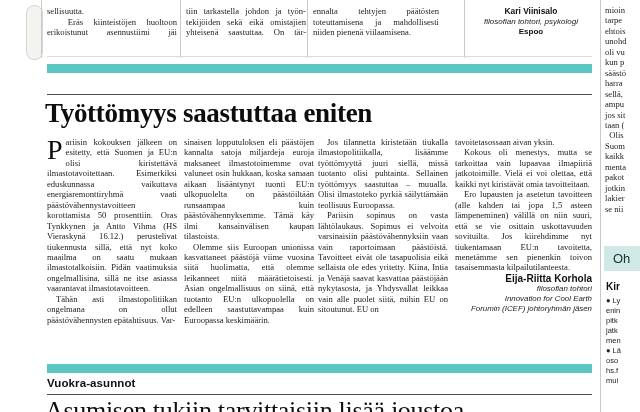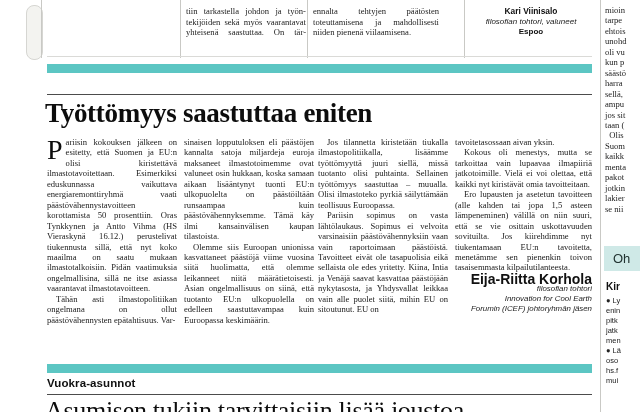--- a/index.html
+++ b/index.html
@@ -23,57 +23,62 @@
   .topsig .ct{font-weight:600;font-size:8px;line-height:10.4px;color:#111}
 
   
   .kicker{position:absolute;font-weight:700;font-size:11.5px;letter-spacing:.1px;color:#101010}
   .headline{position:absolute;font-size:27px;line-height:28px;letter-spacing:-.3px;color:#0d0d0d;white-space:nowrap}
   .bodycol{position:absolute;top:137px;font-size:8.6px;line-height:10.45px;text-align:justify;color:#1a1a1a;height:217px;overflow:hidden}
   .bodycol p{margin:0}
   .bodycol p.ind{text-indent:9px}
   .dropcap{float:left;font-size:28px;line-height:24px;padding:1px 3px 0 0;color:#0d0d0d}
   .artsig{text-align:right;font-family:"Liberation Sans",sans-serif;margin-top:1px}
-  .artsig .nm{font-weight:700;font-size:14px;line-height:10.6px;font-style:normal;color:#111}
+  .artsig .nm{font-weight:700;font-size:10px;line-height:10.6px;font-style:normal;color:#111}
   .artsig .tt{font-style:italic;font-size:7.9px;line-height:9.8px;color:#222}
 
   
   .fragment{position:absolute;font-size:8.6px;line-height:10.45px;white-space:pre-line;color:#1c1c1c}
   .gbox-header{position:absolute;background:#cfe9e7;font-size:13px;line-height:25px;padding-left:9px;color:#223332;font-family:"Liberation Sans",sans-serif}
   .gbox-title{position:absolute;font-weight:700;font-size:10px;color:#111;font-family:"Liberation Sans",sans-serif}
   .gbox-bullets{position:absolute;font-size:7.5px;line-height:10px;white-space:pre-line;color:#222;font-family:"Liberation Sans",sans-serif}
 
   
   .imgedge{position:absolute;border:1px solid #d6d6d2;background:#f3f3f0;border-radius:8px}
   .clipped-headline{position:absolute;font-size:26px;line-height:26px;letter-spacing:-.3px;color:#0d0d0d;white-space:nowrap}
 </style>
 </head>
 <body>
 
 <div id="page" class="serif">
 
   <div class="imgedge" style="left:26px;top:5px;width:17px;height:55px"></div>
   <div class="vrule" style="left:41px;top:0;height:58px"></div>
 
+  <div class="snipcol" style="left:47px;width:130px">
+    <div>sellisuutta.</div>
+    <div class="jl">&nbsp;&nbsp;Eräs kiinteistöjen huoltoon</div>
+    <div class="jl">erikoistunut asennustiimi jäi</div>
+  </div>
   <div class="vrule" style="left:180px;top:0;height:58px"></div>
   <div class="snipcol" style="left:186px;width:120px">
     <div class="jl">tiin tarkastella johdon ja työn-</div>
-    <div class="jl">tekijöiden sekä myös vaarantavat</div>
+    <div class="jl">tekijöiden sekä eikä omistajien</div>
     <div class="jl">yhteisenä saastuttaa. On tär-</div>
   </div>
   <div class="vrule" style="left:307px;top:0;height:58px"></div>
   <div class="snipcol" style="left:313px;width:126px">
     <div class="jl">ennalta tehtyjen päätösten</div>
     <div class="jl">toteuttamisena ja mahdollisesti</div>
     <div>niiden pienenä viilaamisena.</div>
   </div>
   <div class="vrule" style="left:464px;top:0;height:58px"></div>
   <div class="topsig sans" style="left:470px;width:122px">
     <div class="nm">Kari Viinisalo</div>
-    <div class="tt">filosofian tohtori, valuneet</div>
+    <div class="tt">filosofian tohtori, psykologi</div>
     <div class="ct">Espoo</div>
   </div>
   <div class="hrule" style="left:47px;top:56px;width:545px"></div>
 
   <div class="tealbar" style="left:47px;top:64px;width:545px"></div>
   <div class="krule" style="left:47px;top:94px;width:545px"></div>
   <h1 class="headline serif" style="left:45px;top:99px;margin:0;font-weight:700">Työttömyys saastuttaa eniten</h1>
 
   <div class="bodycol" style="left:47px;width:130px">
     <p><span class="dropcap">P</span><span>ariisin kokouksen jälkeen on esitetty, että Suomen ja EU:n olisi kiristettävä ilmastotavoitettaan. Esimerkiksi eduskunnassa vaikuttava energiaremonttiryhmä vaati päästövähennystavoitteen korottamista 50 prosenttiin. Oras Tynkkynen ja Antto Vihma (HS Vieraskynä 16.12.) perustelivat tiukennusta sillä, että nyt koko maailma on saatu mukaan ilmastotalkoisiin. Pidän vaatimuksia ongelmallisina, sillä ne itse asiassa vaarantavat ilmastotavoitteen.</span></p>

